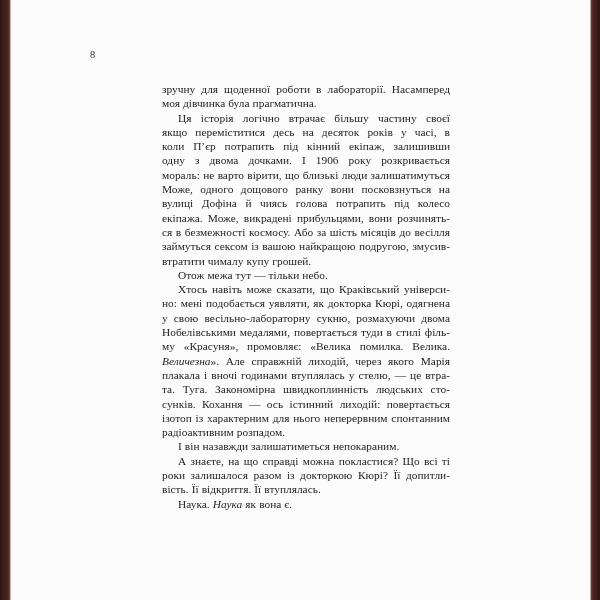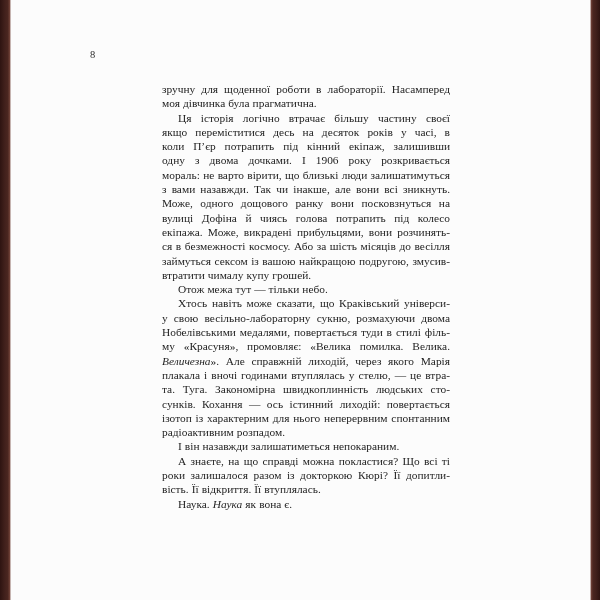--- a/index.html
+++ b/index.html
@@ -45,29 +45,29 @@
   <div class="page-number">8</div>
 
   <div class="page-body" id="page-body">
       <div class="line"><span class="seg">зручну для щоденної роботи в лабораторії. Насамперед</span></div>
       <div class="line lastline"><span class="seg">моя дівчинка була прагматична.</span></div>
       <div class="line indent"><span class="seg">Ця історія логічно втрачає більшу частину своєї крутості,</span></div>
       <div class="line"><span class="seg">якщо переміститися десь на десяток років у часі, в момент,</span></div>
       <div class="line"><span class="seg">коли П’єр потрапить під кінний екіпаж, залишивши Марію</span></div>
       <div class="line"><span class="seg">одну з двома дочками. І 1906 року розкривається справжня</span></div>
       <div class="line"><span class="seg">мораль: не варто вірити, що близькі люди залишатимуться</span></div>
-      <div class="line"><span class="seg">з вами назавжди. Так чи інакше, але вони всі зникнуть.</span></div>
       <div class="line"><span class="seg">Може, одного дощового ранку вони посковзнуться на</span></div>
       <div class="line"><span class="seg">вулиці Дофіна й чиясь голова потрапить під колесо кінного</span></div>
       <div class="line"><span class="seg">екіпажа. Може, викрадені прибульцями, вони розчинять-</span></div>
       <div class="line"><span class="seg">ся в безмежності космосу. Або за шість місяців до весілля</span></div>
       <div class="line"><span class="seg">займуться сексом із вашою найкращою подругою, змусив-</span></div>
       <div class="line lastline"><span class="seg">втратити чималу купу грошей.</span></div>
       <div class="line lastline indent"><span class="seg">Отож межа тут — тільки небо.</span></div>
       <div class="line indent"><span class="seg">Хтось навіть може сказати, що Краківський універси-</span></div>
+      <div class="line"><span class="seg">но: мені подобається уявляти, як докторка Кюрі, одягнена</span></div>
       <div class="line"><span class="seg">у свою весільно-лабораторну сукню, розмахуючи двома</span></div>
       <div class="line"><span class="seg">Нобелівськими медалями, повертається туди в стилі філь-</span></div>
       <div class="line"><span class="seg">му «Красуня», промовляє: «Велика помилка. Велика.</span></div>
       <div class="line"><span class="seg italic">Величезна</span><span class="seg">». Але справжній лиходій, через якого Марія</span></div>
       <div class="line"><span class="seg">плакала і вночі годинами втуплялась у стелю, — це втра-</span></div>
       <div class="line"><span class="seg">та. Туга. Закономірна швидкоплинність людських сто-</span></div>
       <div class="line"><span class="seg">сунків. Кохання — ось істинний лиходій: повертається</span></div>
       <div class="line"><span class="seg">ізотоп із характерним для нього неперервним спонтанним</span></div>
       <div class="line lastline"><span class="seg">радіоактивним розпадом.</span></div>
       <div class="line lastline indent"><span class="seg">І він назавжди залишатиметься непокараним.</span></div>

